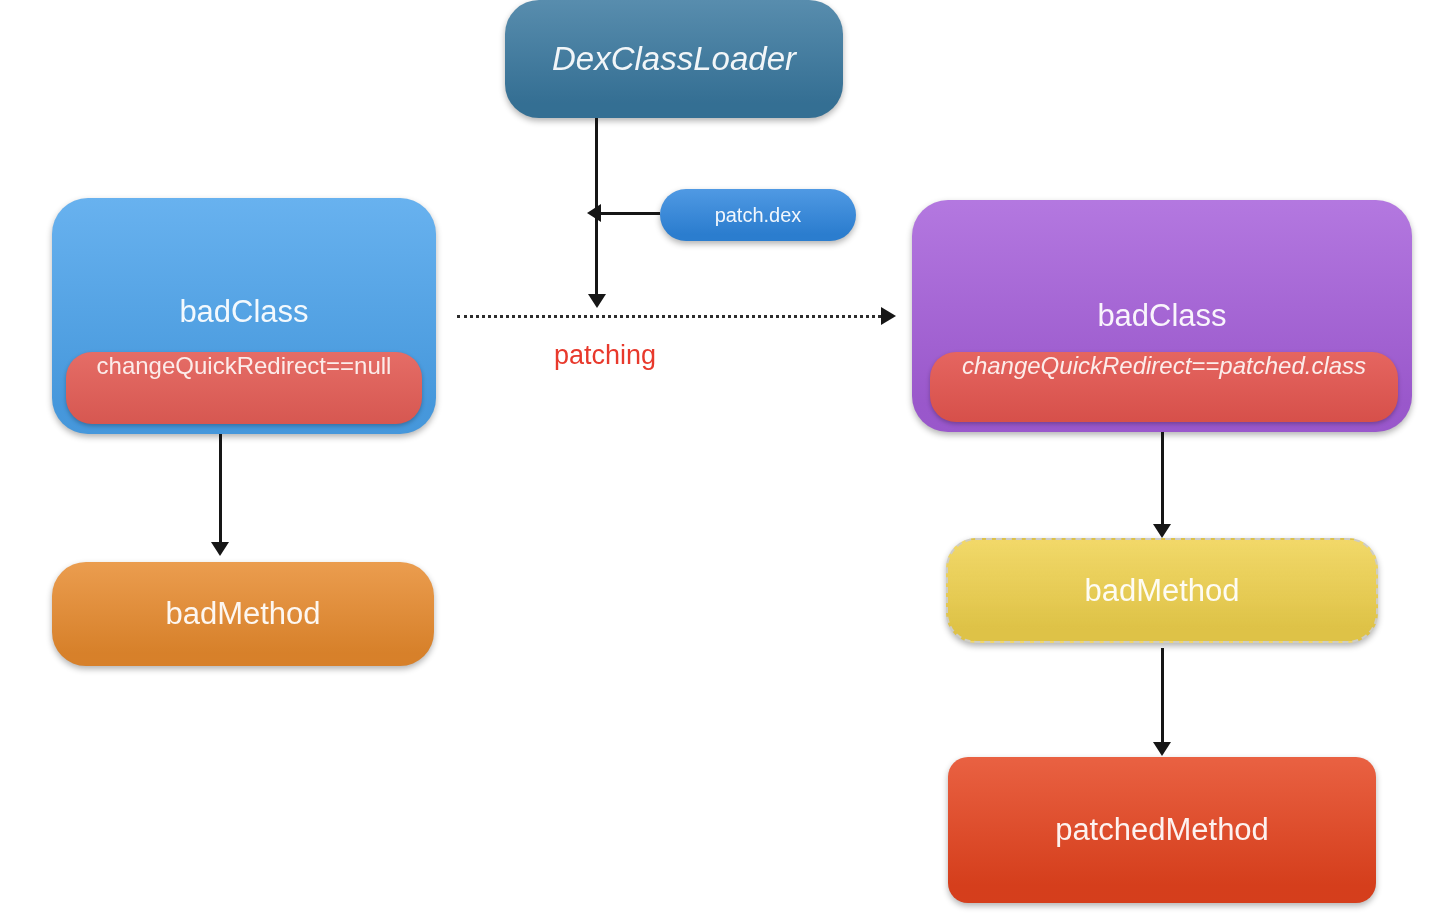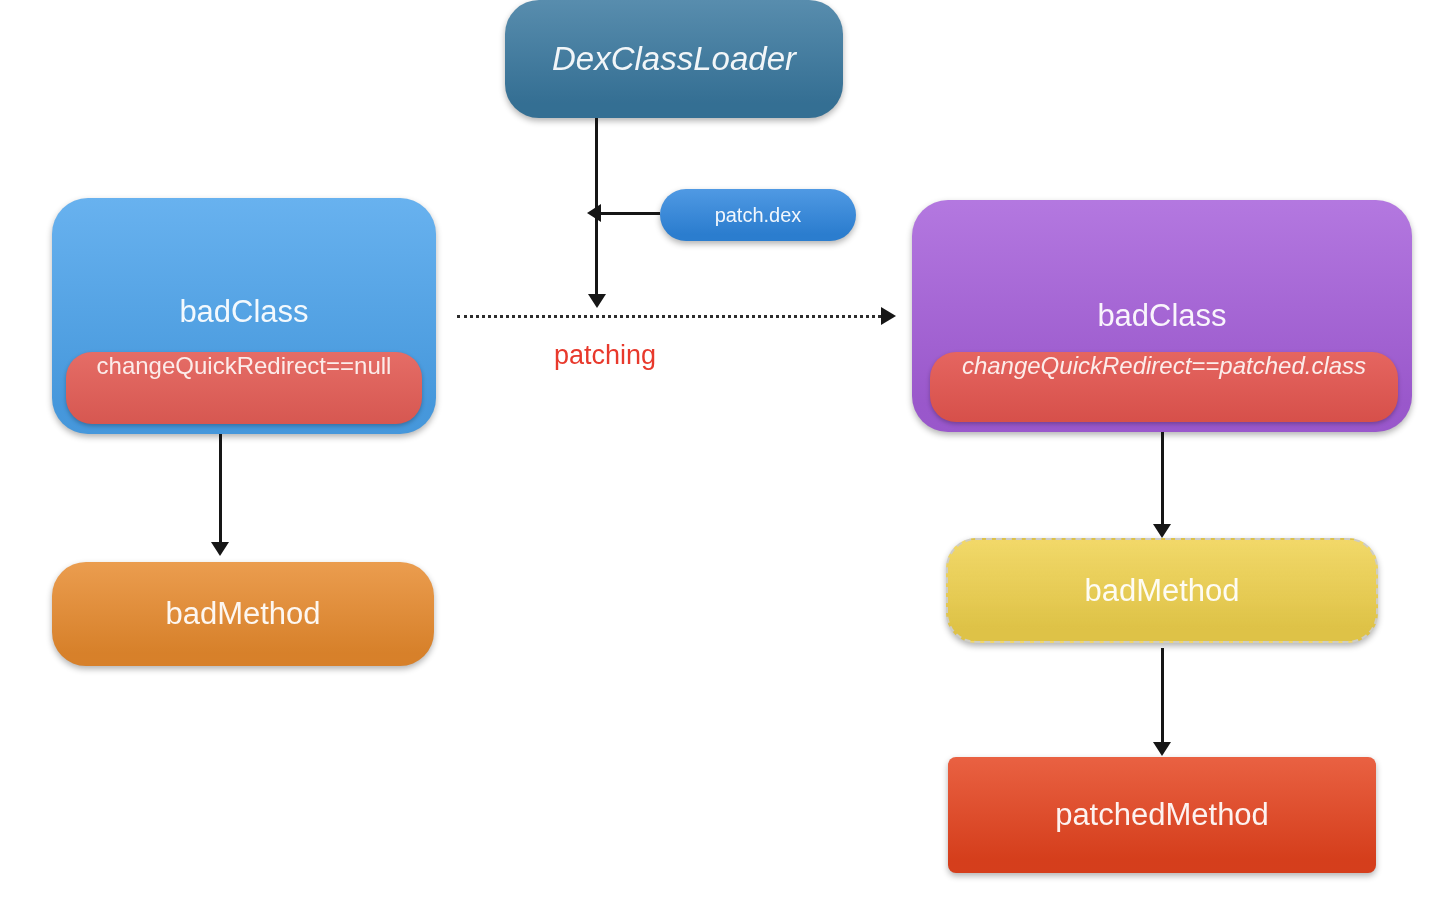--- a/index.html
+++ b/index.html
@@ -56,21 +56,21 @@
   }
 
   
   #badmethod-left { left: 52px; top: 562px; width: 382px; height: 104px; border-radius: 34px; font-size: 31px; }
 
   
   #badmethod-right { left: 946px; top: 538px; width: 432px; height: 105px; border-radius: 30px; font-size: 31px;
                      border: 2px dashed #cfcdc4; }
 
   
-  #patchedmethod { left: 948px; top: 757px; width: 428px; height: 116px; border-radius: 8px; font-size: 31px; }
+  #patchedmethod { left: 948px; top: 757px; width: 428px; height: 146px; border-radius: 20px; font-size: 31px; }
 
   
   .vline { position: absolute; width: 3px; background: #161616; }
   .hline { position: absolute; height: 3px; background: #161616; }
   .dotline { position: absolute; height: 0; border-top: 3px dotted #2c2c2c; }
   .arrow-down {
     position: absolute; width: 0; height: 0;
     border-left: 9px solid transparent; border-right: 9px solid transparent;
     border-top: 14px solid #161616;
   }

